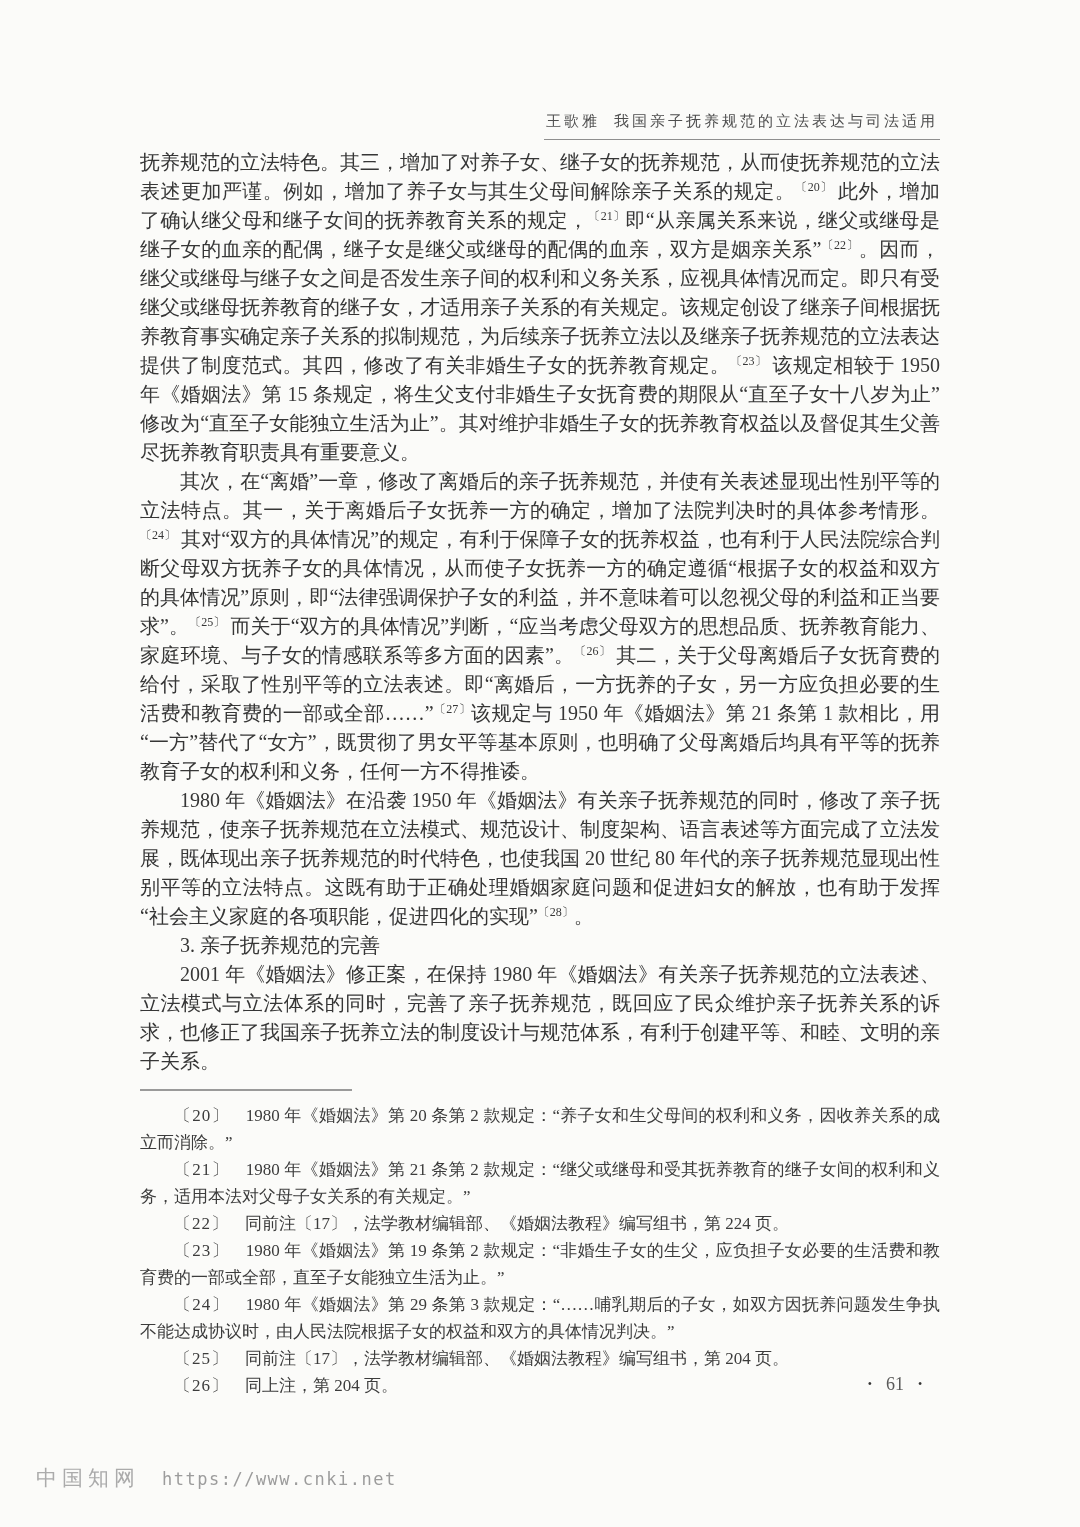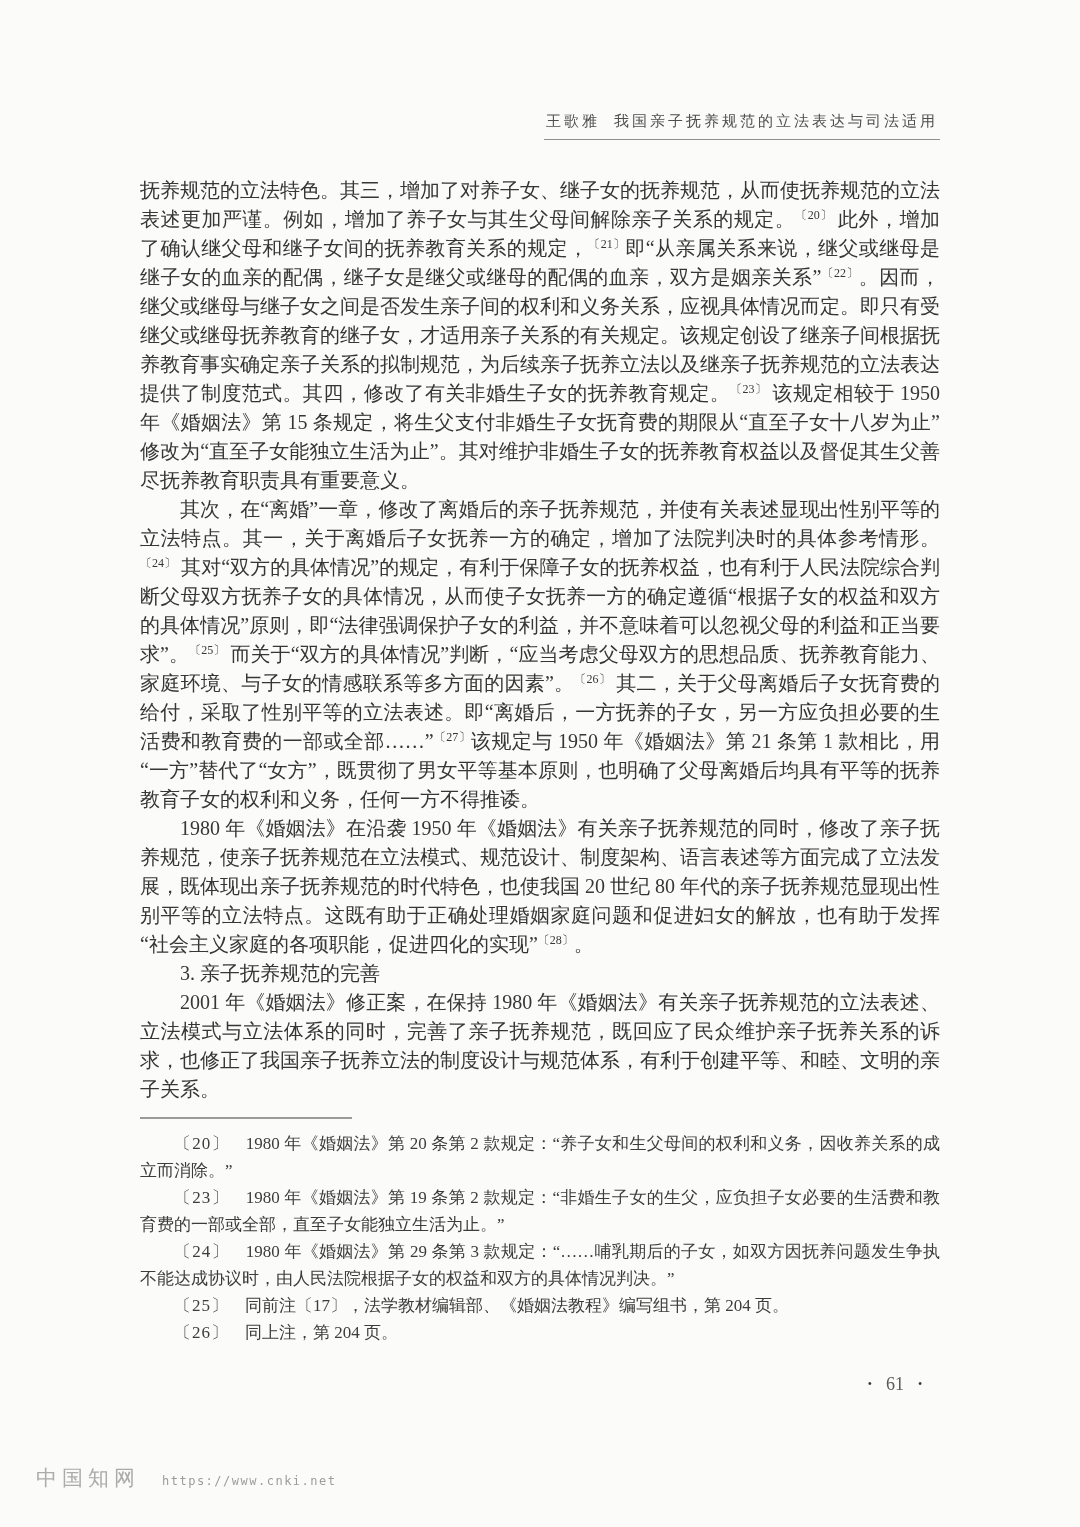--- a/index.html
+++ b/index.html
@@ -22,21 +22,21 @@
     color:#4e4e4e;
     letter-spacing:3px;
     padding:0 2px 8px 2px;
     border-bottom:1px solid #8f8f8f;
     white-space:nowrap;
   }
   .running-header .author { margin-right:14px; }
   
   .column {
     position:absolute;
-    left:140px; top:176px;
+    left:140px; top:148px;
     width:800px;
   }
   .para {
     margin:0;
     font-size:20px;
     line-height:29px;
     color:#363636;
     text-align:justify;
     text-justify:inter-ideograph;
   }
@@ -83,21 +83,21 @@
     left:36px; top:1464px;
     white-space:nowrap;
   }
   .watermark .site {
     font-size:21px;
     letter-spacing:5px;
     color:#ababab;
   }
   .watermark .url {
     font-family:"DejaVu Sans Mono","Liberation Mono",monospace;
-    font-size:12px;
+    font-size:17px;
     letter-spacing:1.5px;
     color:#9c9c9c;
     margin-left:22px;
   }
 </style>
 </head>
 <body>
 
 <div class="page">
 
@@ -109,20 +109,22 @@
     <div>
         <p class="para continuation">抚养规范的立法特色。其三，增加了对养子女、继子女的抚养规范，从而使抚养规范的立法表述更加严谨。例如，增加了养子女与其生父母间解除亲子关系的规定。<sup class="fn-ref">〔20〕</sup> 此外，增加了确认继父母和继子女间的抚养教育关系的规定，<sup class="fn-ref">〔21〕</sup>即“从亲属关系来说，继父或继母是继子女的血亲的配偶，继子女是继父或继母的配偶的血亲，双方是姻亲关系”<sup class="fn-ref">〔22〕</sup>。因而，继父或继母与继子女之间是否发生亲子间的权利和义务关系，应视具体情况而定。即只有受继父或继母抚养教育的继子女，才适用亲子关系的有关规定。该规定创设了继亲子间根据抚养教育事实确定亲子关系的拟制规范，为后续亲子抚养立法以及继亲子抚养规范的立法表达提供了制度范式。其四，修改了有关非婚生子女的抚养教育规定。<sup class="fn-ref">〔23〕</sup> 该规定相较于 1950 年《婚姻法》第 15 条规定，将生父支付非婚生子女抚育费的期限从“直至子女十八岁为止”修改为“直至子女能独立生活为止”。其对维护非婚生子女的抚养教育权益以及督促其生父善尽抚养教育职责具有重要意义。</p>
         <p class="para normal">其次，在“离婚”一章，修改了离婚后的亲子抚养规范，并使有关表述显现出性别平等的立法特点。其一，关于离婚后子女抚养一方的确定，增加了法院判决时的具体参考情形。<sup class="fn-ref">〔24〕</sup> 其对“双方的具体情况”的规定，有利于保障子女的抚养权益，也有利于人民法院综合判断父母双方抚养子女的具体情况，从而使子女抚养一方的确定遵循“根据子女的权益和双方的具体情况”原则，即“法律强调保护子女的利益，并不意味着可以忽视父母的利益和正当要求”。<sup class="fn-ref">〔25〕</sup> 而关于“双方的具体情况”判断，“应当考虑父母双方的思想品质、抚养教育能力、家庭环境、与子女的情感联系等多方面的因素”。<sup class="fn-ref">〔26〕</sup> 其二，关于父母离婚后子女抚育费的给付，采取了性别平等的立法表述。即“离婚后，一方抚养的子女，另一方应负担必要的生活费和教育费的一部或全部……”<sup class="fn-ref">〔27〕</sup>该规定与 1950 年《婚姻法》第 21 条第 1 款相比，用“一方”替代了“女方”，既贯彻了男女平等基本原则，也明确了父母离婚后均具有平等的抚养教育子女的权利和义务，任何一方不得推诿。</p>
         <p class="para normal">1980 年《婚姻法》在沿袭 1950 年《婚姻法》有关亲子抚养规范的同时，修改了亲子抚养规范，使亲子抚养规范在立法模式、规范设计、制度架构、语言表述等方面完成了立法发展，既体现出亲子抚养规范的时代特色，也使我国 20 世纪 80 年代的亲子抚养规范显现出性别平等的立法特点。这既有助于正确处理婚姻家庭问题和促进妇女的解放，也有助于发挥“社会主义家庭的各项职能，促进四化的实现”<sup class="fn-ref">〔28〕</sup>。</p>
         <p class="para heading">3. 亲子抚养规范的完善</p>
         <p class="para normal">2001 年《婚姻法》修正案，在保持 1980 年《婚姻法》有关亲子抚养规范的立法表述、立法模式与立法体系的同时，完善了亲子抚养规范，既回应了民众维护亲子抚养关系的诉求，也修正了我国亲子抚养立法的制度设计与规范体系，有利于创建平等、和睦、文明的亲子关系。</p>
       </div>
     <hr class="fn-sep">
     <div>
         <p class="footnote"><span class="fn-marker">〔20〕</span>1980 年《婚姻法》第 20 条第 2 款规定：“养子女和生父母间的权利和义务，因收养关系的成立而消除。”</p>
+        <p class="footnote"><span class="fn-marker">〔21〕</span>1980 年《婚姻法》第 21 条第 2 款规定：“继父或继母和受其抚养教育的继子女间的权利和义务，适用本法对父母子女关系的有关规定。”</p>
+        <p class="footnote"><span class="fn-marker">〔22〕</span>同前注〔17〕，法学教材编辑部、《婚姻法教程》编写组书，第 224 页。</p>
         <p class="footnote"><span class="fn-marker">〔23〕</span>1980 年《婚姻法》第 19 条第 2 款规定：“非婚生子女的生父，应负担子女必要的生活费和教育费的一部或全部，直至子女能独立生活为止。”</p>
         <p class="footnote"><span class="fn-marker">〔24〕</span>1980 年《婚姻法》第 29 条第 3 款规定：“……哺乳期后的子女，如双方因抚养问题发生争执不能达成协议时，由人民法院根据子女的权益和双方的具体情况判决。”</p>
         <p class="footnote"><span class="fn-marker">〔25〕</span>同前注〔17〕，法学教材编辑部、《婚姻法教程》编写组书，第 204 页。</p>
         <p class="footnote"><span class="fn-marker">〔26〕</span>同上注，第 204 页。</p>
       </div>
   </div>
 
   <div class="page-number">
     <span class="dot">•</span><span class="num">61</span><span class="dot">•</span>
   </div>

